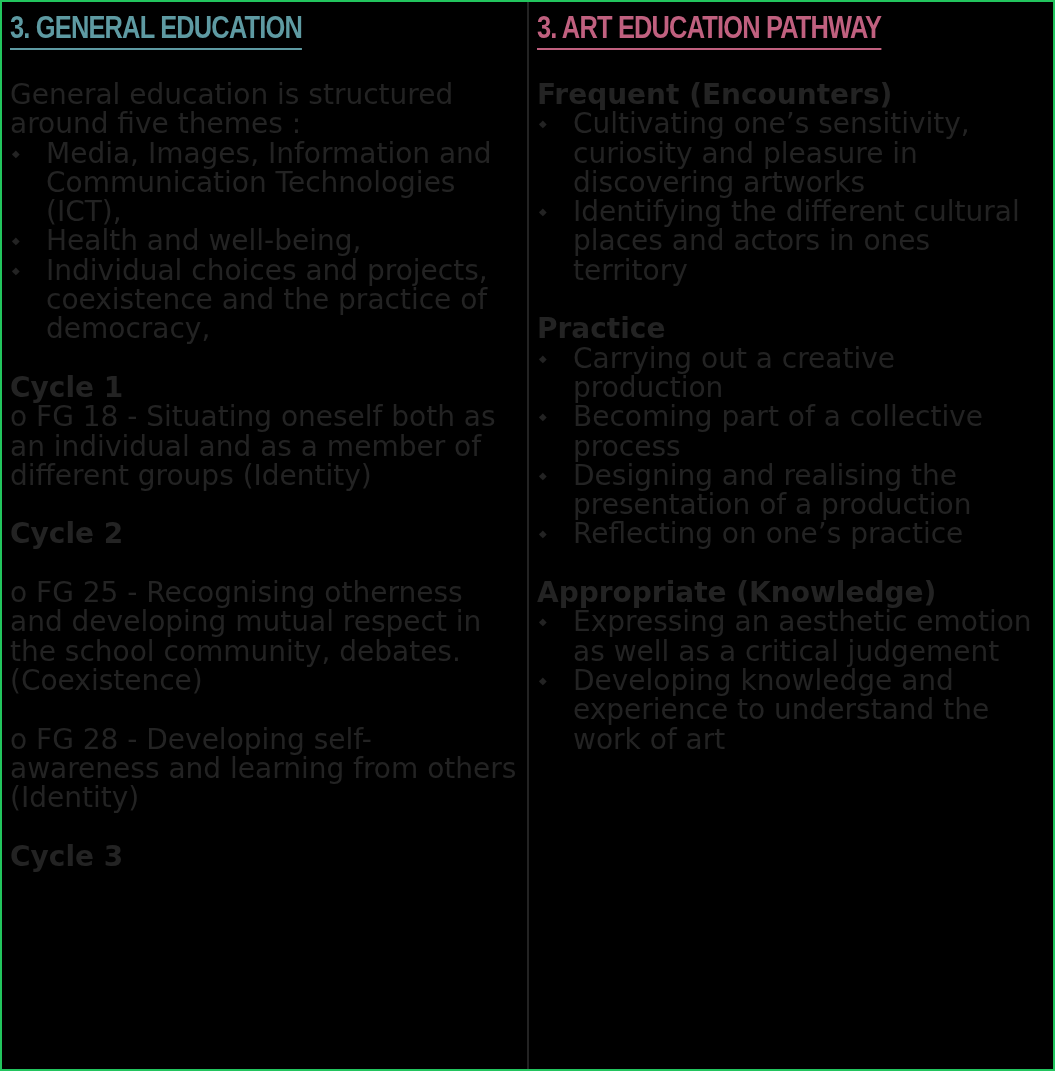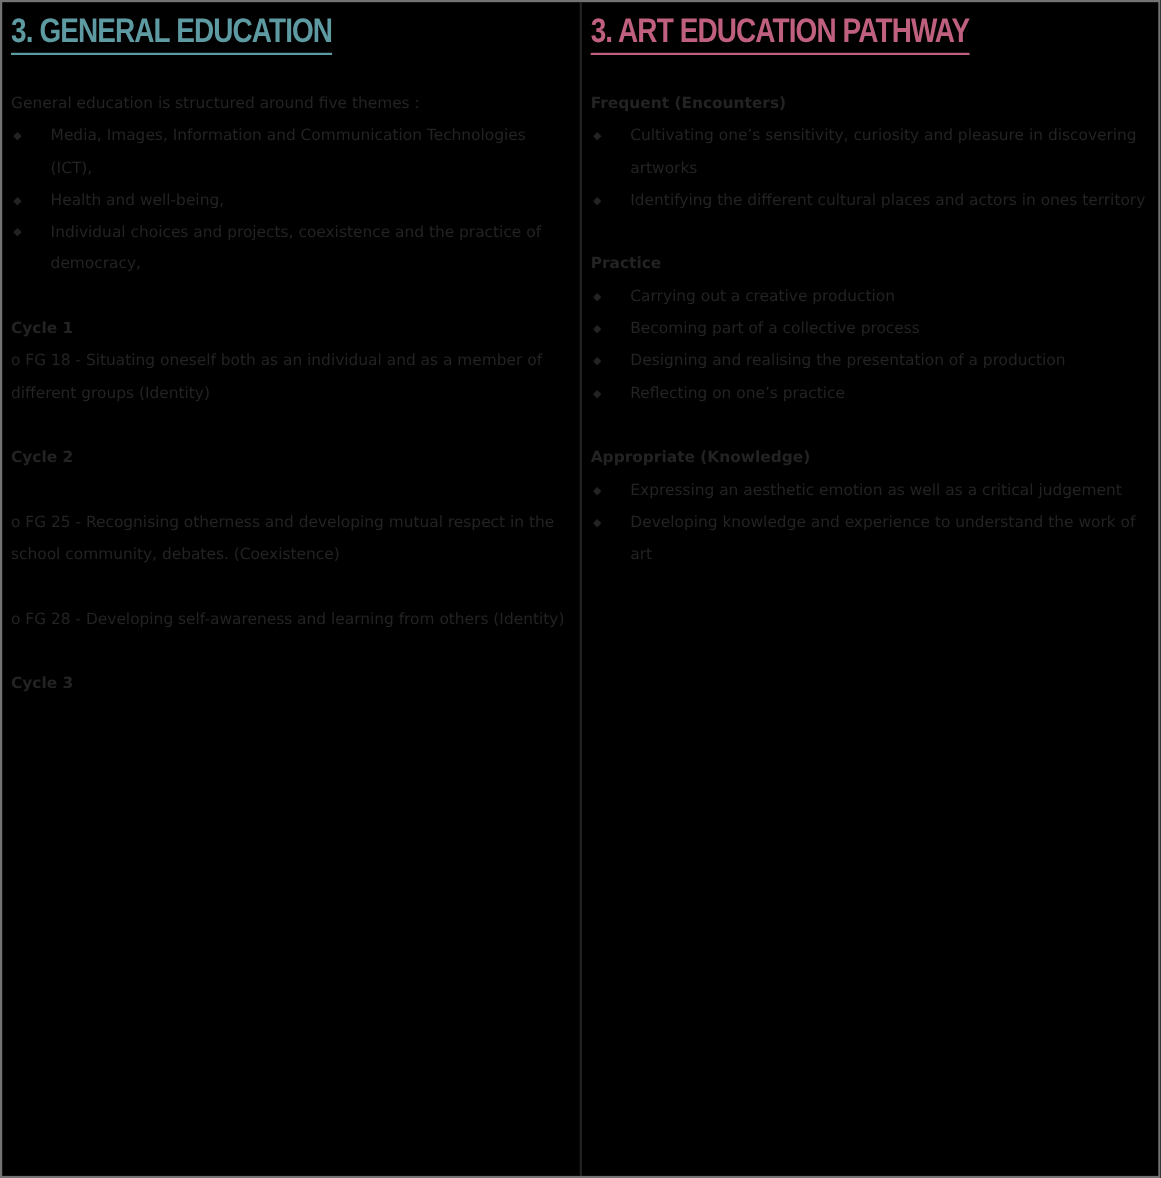--- a/index.html
+++ b/index.html
@@ -1,23 +1,23 @@
 <!DOCTYPE html>
 <html><head>
 <meta charset="utf-8">
 <style>
   html, body { margin:0; padding:0; background:#000; }
   body { width:1055px; height:1071px; overflow:hidden; font-family:"DejaVu Sans", sans-serif; color:#232323; }
-  .table { position:absolute; left:0; top:0; width:1051px; height:1067px; border:2px solid #737373; display:flex; background:#000; }
+  .table { position:absolute; left:0; top:0; width:1051px; height:1067px; border:2px solid #22c55e; display:flex; background:#000; }
   .col { box-sizing:border-box; padding:6px 8px; height:100%; }
   .col.left { width:527px; border-right:2px solid #232323; }
   .col.right { flex:1; }
   h2 { margin:0; font-family:"Liberation Sans", sans-serif; font-weight:bold; font-size:31px; letter-spacing:-1px; transform:scaleX(0.82); transform-origin:left; display:inline-block; line-height:40px; border-bottom:2px solid currentColor; white-space:nowrap; }
   .title-wrap { height:46px; }
-  .body { font-size:14px; line-height:29.3px; margin-top:26px; }
+  .body { font-size:28px; line-height:29.3px; margin-top:26px; }
   .p { margin:0; }
   .head { font-weight:bold; }
   ul { list-style:none; margin:0; padding:0; }
   li { position:relative; padding-left:36px; }
   li::before { content:"\25C6"; position:absolute; left:2px; top:0; font-size:10px; }
   .gap { height:29.3px; }
 </style>
 </head>
 <body>
 

